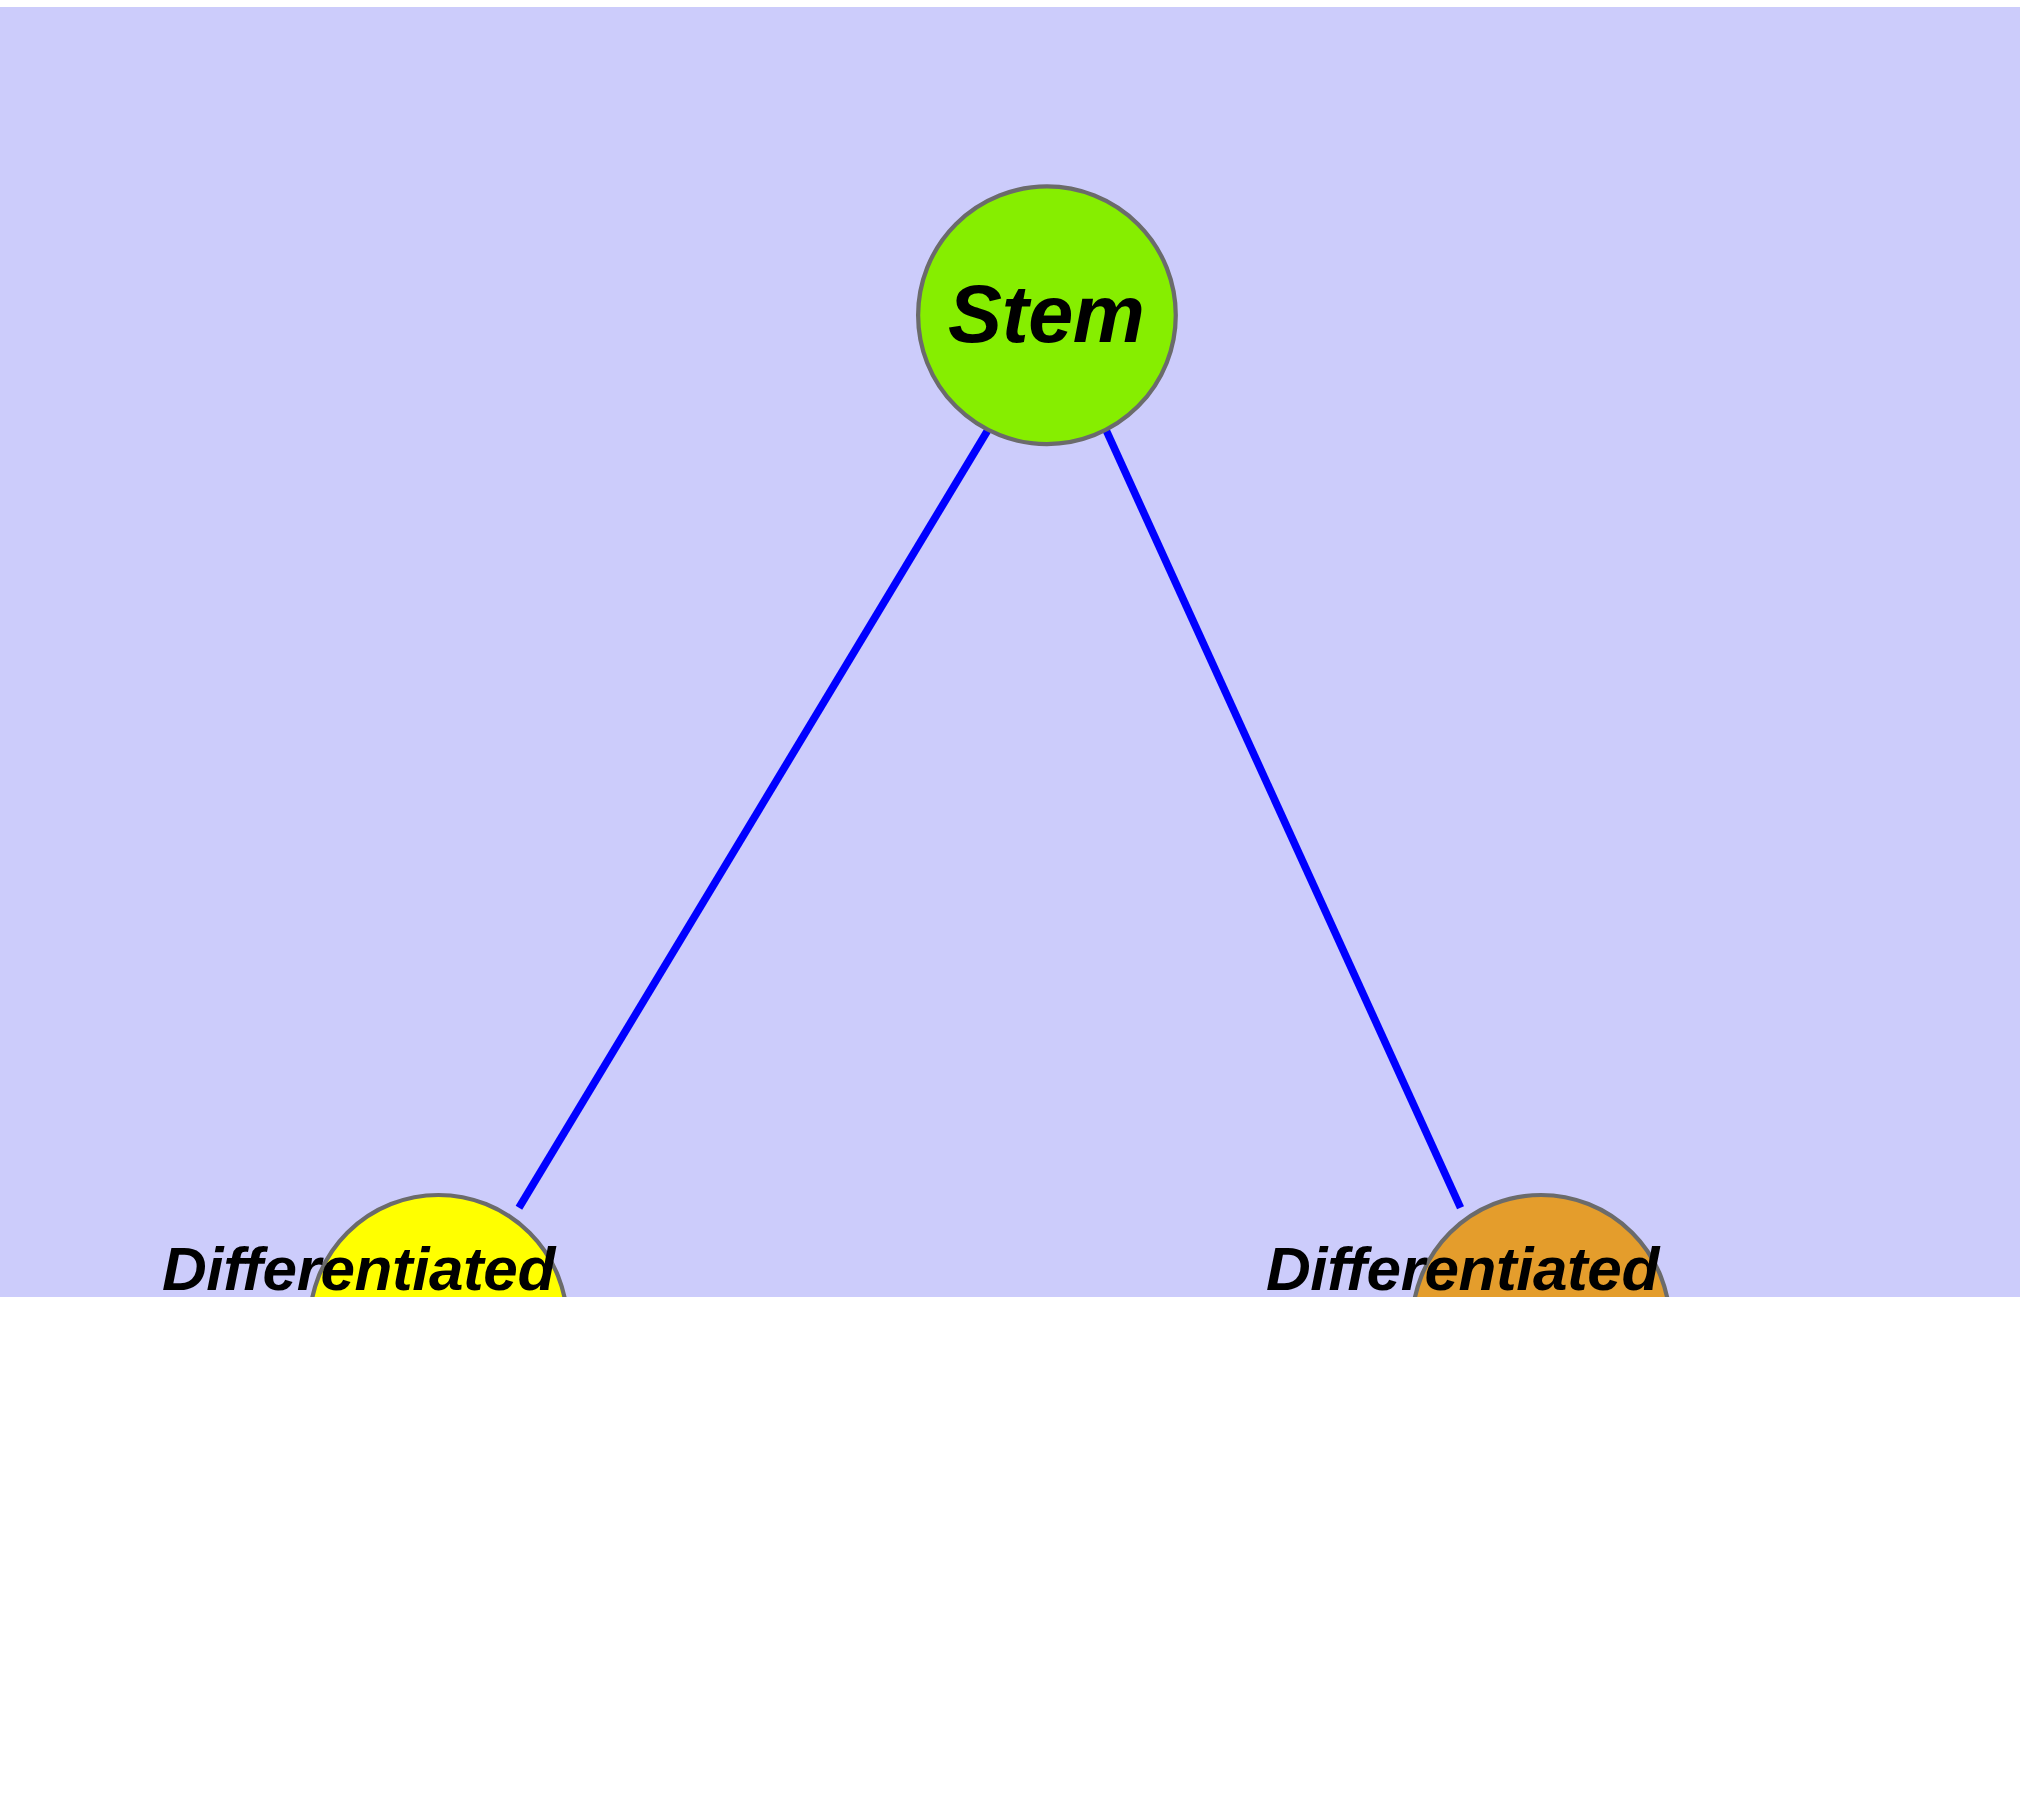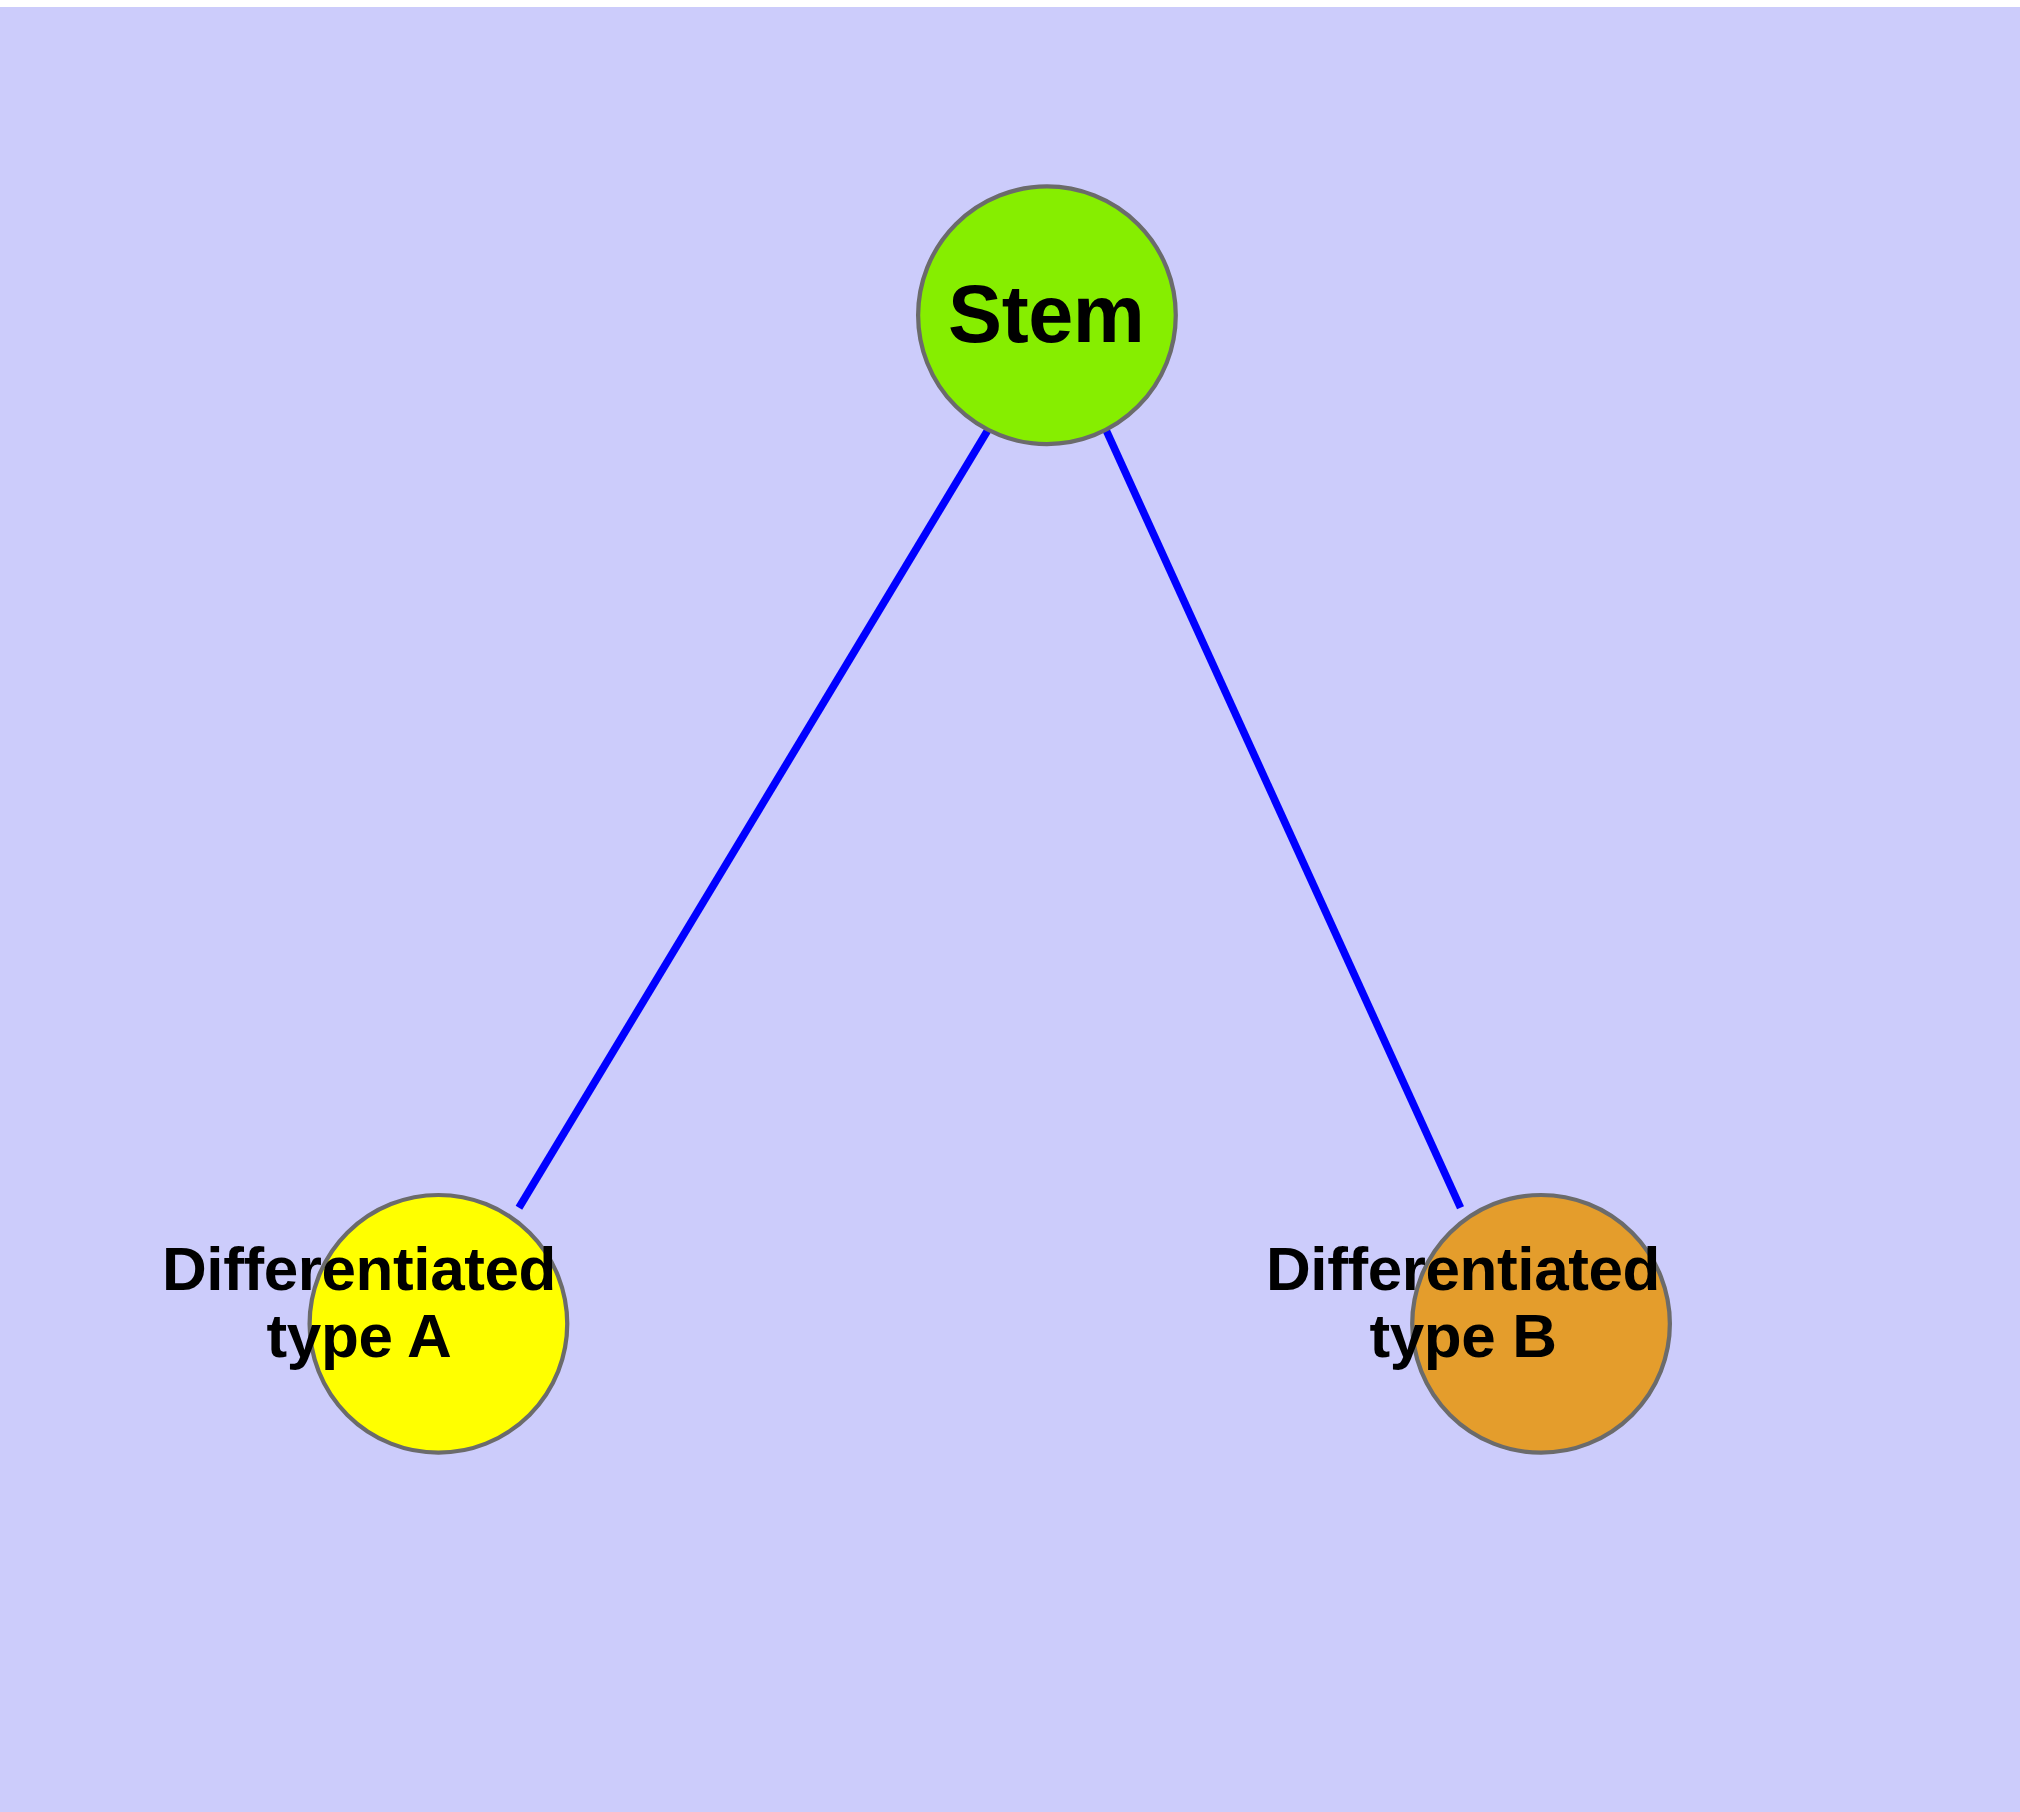--- a/index.html
+++ b/index.html
@@ -44,21 +44,21 @@
   .label-stem {
     font-size: 81px;
   }
   .label-child {
     font-size: 62px;
   }
 </style>
 </head>
 <body style="background: rgb(255, 255, 255);">
 
-<div id="canvas" style="width: 2021px; height: 1812px;">
+<div id="canvas" style="width: 2021px; height: 1297px; font-style: italic;">
 
   <div id="bg-rect" style="background: rgb(204, 204, 251);"></div>
 
   <svg id="graph-svg" viewBox="0 0 2384 2138" xmlns="http://www.w3.org/2000/svg">
     <g id="edge-layer">
         <line x1="1165" y1="508" x2="612" y2="1425" stroke="#0000ff" stroke-width="9" stroke-linecap="butt"></line>
         <line x1="1305" y1="508" x2="1723" y2="1425" stroke="#0000ff" stroke-width="9" stroke-linecap="butt"></line>
       </g>
     <g id="node-layer">
         <circle cx="1235" cy="372" r="152" fill="#86ee00" stroke="#6b6b6b" stroke-width="5"></circle>

